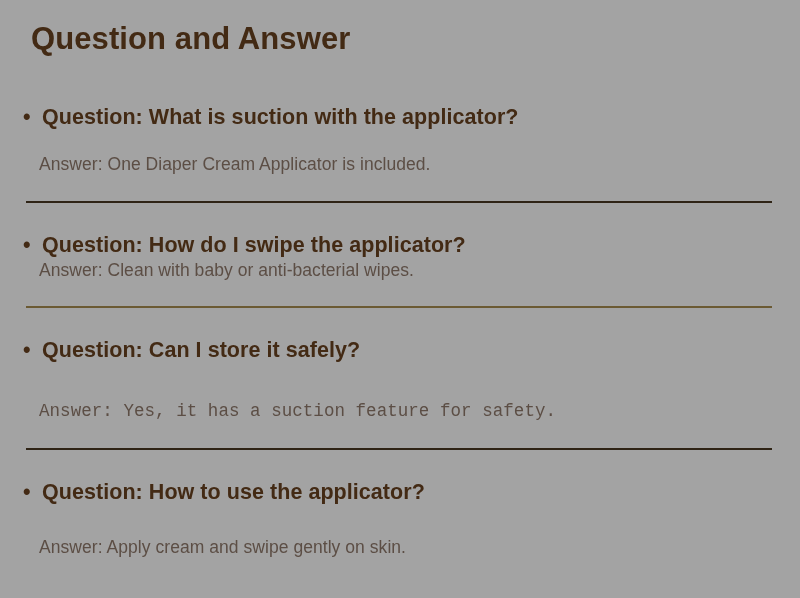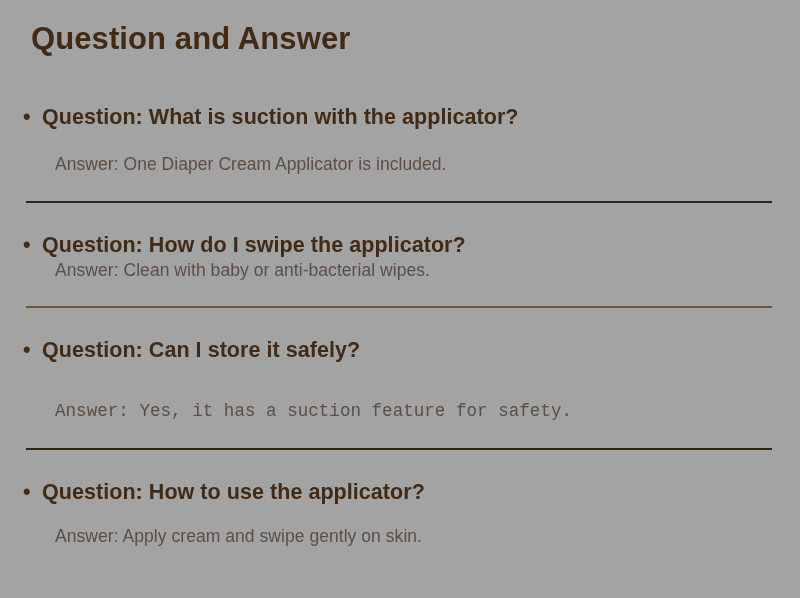--- a/index.html
+++ b/index.html
@@ -54,21 +54,21 @@
   .qa-bullet {
     position: absolute;
     left: 23px;
     top: 0;
     font-size: 21.5px;
     font-weight: bold;
     color: #432a14;
     line-height: 1.25;
   }
   .qa-answer {
-    padding-left: 55px;
+    padding-left: 39px;
     font-size: 17.5px;
     font-weight: normal;
     color: #5c4e45;
     line-height: 1.3;
     letter-spacing: 0.05px;
     white-space: nowrap;
   }
   .qa-divider {
     height: 0;
     border: 0;
@@ -87,21 +87,21 @@
 
   .s1 .qa-question { margin-top: 29px; }
   .s1 .qa-answer   { }
   .sep-1 { margin-top: 25px; }
 
   .s2 .qa-question { margin-top: 29px; }
   .s2 .qa-answer   { margin-top: 36px; font-family: Liberation Mono, monospace; }
   .sep-2 { margin-top: 25px; }
 
   .s3 .qa-question { margin-top: 29px; }
-  .s3 .qa-answer   { margin-top: 19px; }
+  .s3 .qa-answer   { margin-top: 30px; }
 </style>
 </head>
 <body>
 
 <div class="page">
 
   <div class="page-title">Question and Answer</div>
 
   <div class="qa-list">
 

